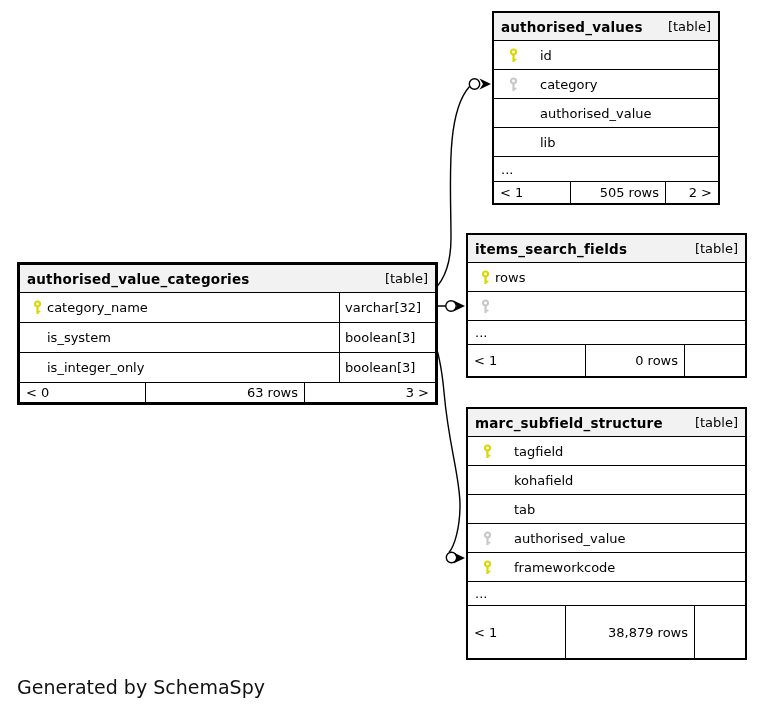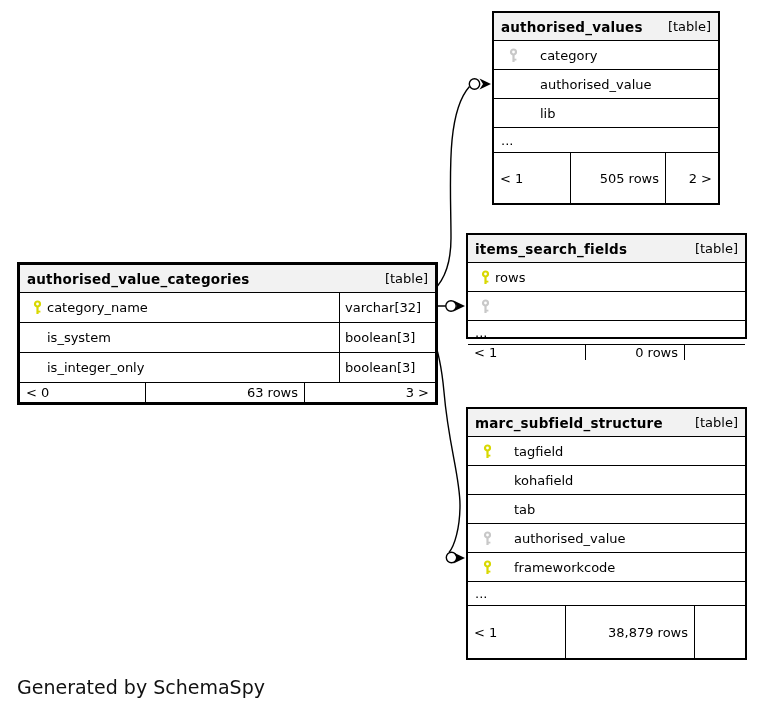--- a/index.html
+++ b/index.html
@@ -126,20 +126,30 @@
     <polygon points="465,558 453.5,552.6 457,558 453.5,563.4" fill="#000000"></polygon>
   </svg>
 
   <div class="db-table wide-indent" style="left:492px; top:11px; width:228px; height:194px;">
     <div class="t-header">
       <span class="t-name">authorised_values</span>
       <span class="t-tag">[table]</span>
     </div>
     <div class="col-row">
       <span class="key-cell">
+          <svg class="key pk" width="11" height="15" viewBox="0 0 11 15">
+            <circle cx="5.5" cy="4" r="2.5" fill="none" stroke="currentColor" stroke-width="2.2"></circle>
+            <line x1="5.5" y1="6.2" x2="5.5" y2="14" stroke="currentColor" stroke-width="2.2"></line>
+            <line x1="5.5" y1="11.6" x2="8.4" y2="11.6" stroke="currentColor" stroke-width="1.8"></line>
+          </svg>
+        </span>
+      <span class="col-label">id</span>
+    </div>
+    <div class="col-row">
+      <span class="key-cell">
           <svg class="key fk" width="11" height="15" viewBox="0 0 11 15">
             <circle cx="5.5" cy="4" r="2.5" fill="none" stroke="currentColor" stroke-width="2.2"></circle>
             <line x1="5.5" y1="6.2" x2="5.5" y2="14" stroke="currentColor" stroke-width="2.2"></line>
             <line x1="5.5" y1="11.6" x2="8.4" y2="11.6" stroke="currentColor" stroke-width="1.8"></line>
           </svg>
         </span>
       <span class="col-label">category</span>
     </div>
     <div class="col-row">
       <span class="key-cell"></span>
@@ -183,21 +193,21 @@
       <span class="col-label">is_integer_only</span>
       <span class="type-cell">boolean[3]</span>
     </div>
     <div class="t-footer">
       <span class="f-left" style="width:125px;">&lt; 0</span>
       <span class="f-mid" style="width:159px;">63 rows</span>
       <span class="f-right">3 &gt;</span>
     </div>
   </div>
 
-  <div class="db-table" style="left:466px; top:233px; width:281px; height:106px;">
+  <div class="db-table" style="left:466px; top:233px; width:281px; height:145px;">
     <div class="t-header">
       <span class="t-name">items_search_fields</span>
       <span class="t-tag">[table]</span>
     </div>
     <div class="col-row">
       <span class="key-cell">
           <svg class="key pk" width="11" height="15" viewBox="0 0 11 15">
             <circle cx="5.5" cy="4" r="2.5" fill="none" stroke="currentColor" stroke-width="2.2"></circle>
             <line x1="5.5" y1="6.2" x2="5.5" y2="14" stroke="currentColor" stroke-width="2.2"></line>
             <line x1="5.5" y1="11.6" x2="8.4" y2="11.6" stroke="currentColor" stroke-width="1.8"></line>

